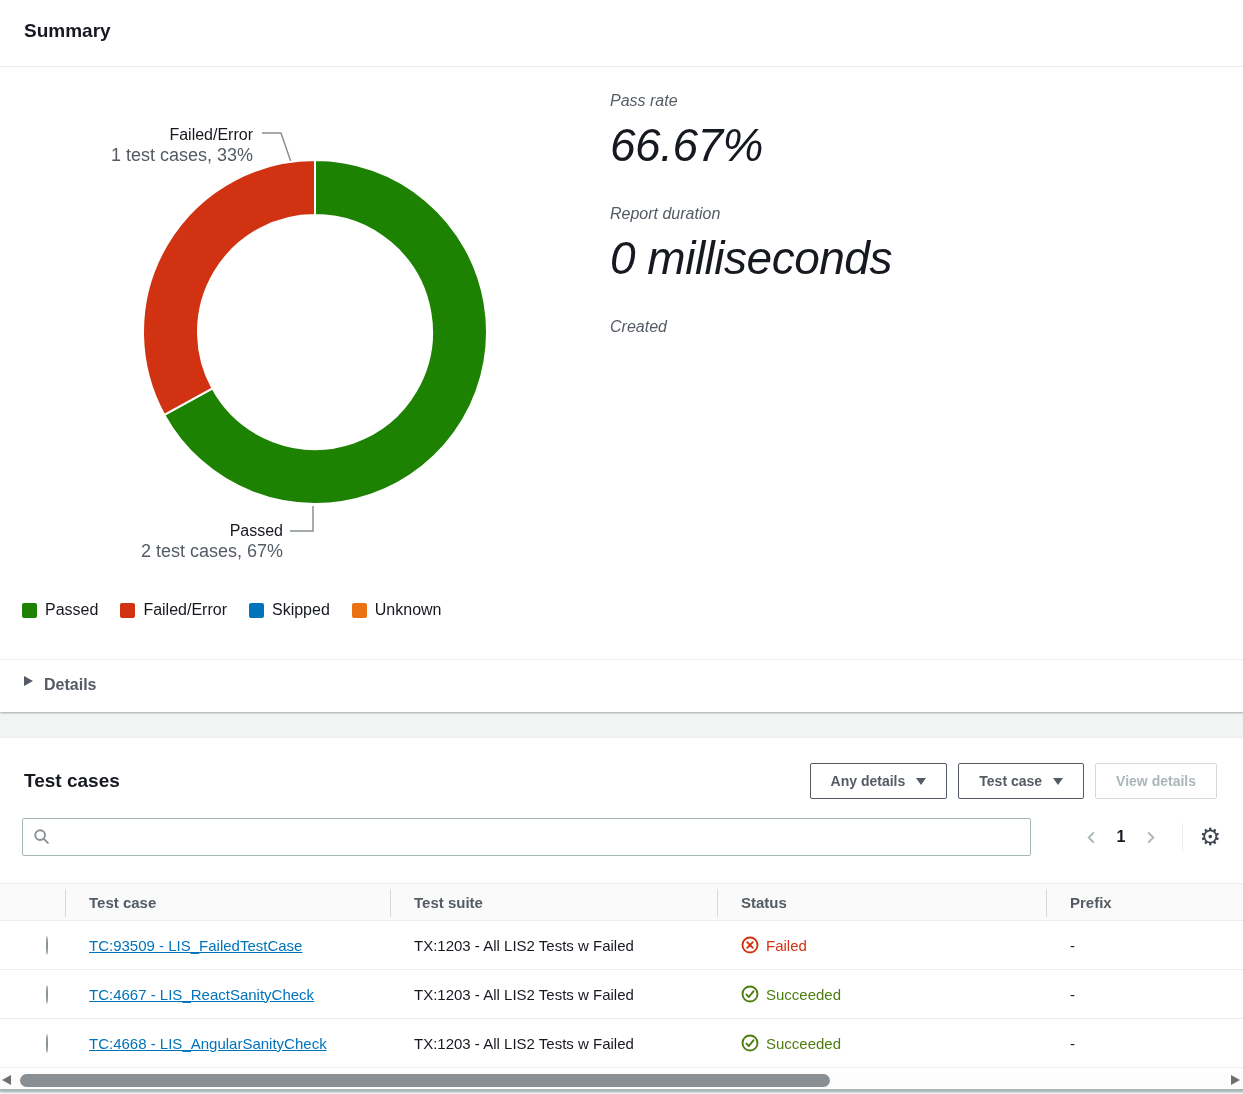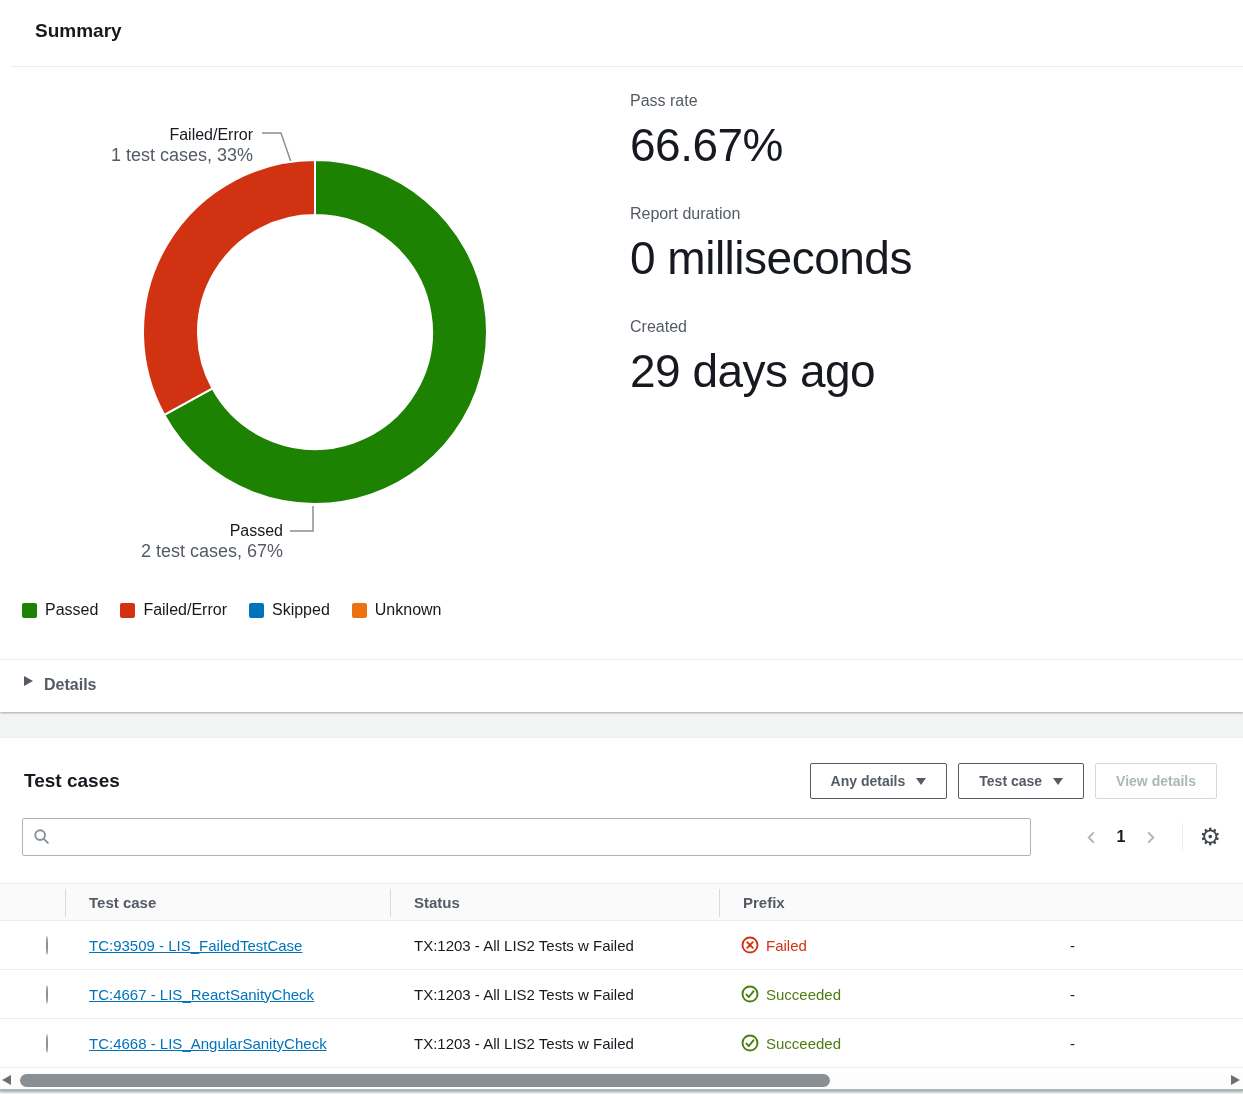--- a/index.html
+++ b/index.html
@@ -10,38 +10,38 @@
     font-family:"Liberation Sans","DejaVu Sans",sans-serif;
     color:#16191f;
   }
   
   .summary-card {
     position:absolute; top:0; left:0; width:1243px; height:712px;
     background:#fff; box-shadow:0 1px 2px rgba(0,28,36,.35);
   }
   .sum-header {
     position:absolute; top:0; left:0; right:0; height:67px;
-    border-bottom:1px solid #eaeded; padding:20px 24px;margin-left:11px;
+    border-bottom:1px solid #eaeded; padding:20px 24px;
   }
   .sum-header h2 { font-size:19px; font-weight:bold; color:#16191f; }
 
   .chart-area { position:absolute; left:0; top:100px; width:630px; height:470px; }
   .chart-area svg { position:absolute; left:0; top:0; }
   .callout { position:absolute; text-align:right; white-space:nowrap; }
   .callout .c1 { font-size:16px; color:#16191f; line-height:21px; }
   .callout .c2 { font-size:18px; color:#545b64; line-height:21px; }
   .callout-failed { top:24px; right:377px; }
   .callout-passed { top:420px; right:347px; }
 
   .legend { position:absolute; left:22px; top:601px; display:flex; gap:22px; align-items:center; }
   .legend-item { display:flex; align-items:center; gap:8px; cursor:default; }
   .chip { width:15px; height:15px; border-radius:2px; flex:0 0 auto; }
   .leg-label { font-size:16px; color:#16191f; }
 
-  .stats { position:absolute; left:630px; top:92px; }
+  .stats { position:absolute; left:610px; top:92px;font-style:italic; }
   .stat { margin-bottom:33px; }
   .stat-label { font-size:16px; color:#545b64; margin-bottom:9px; }
   .stat-value { font-size:46px; font-weight:300; color:#16191f; letter-spacing:-0.5px; line-height:1.15; }
 
   .sum-divider { position:absolute; left:0; right:0; top:659px; border-top:1px solid #eaeded; }
   .details-row { position:absolute; left:24px; top:676px; display:flex; gap:11px; cursor:pointer; }
   .tri-right { width:0; height:0; border-left:9px solid #545b64; border-top:5.5px solid transparent; border-bottom:5.5px solid transparent; }
   .details-label { font-size:16px; font-weight:bold; color:#545b64; }
 
   
@@ -152,21 +152,20 @@
       <div class="stat">
         <div class="stat-label">Pass rate</div>
         <div class="stat-value">66.67%</div>
       </div>
       <div class="stat">
         <div class="stat-label">Report duration</div>
         <div class="stat-value">0 milliseconds</div>
       </div>
       <div class="stat">
         <div class="stat-label">Created</div>
-        <div class="stat-value">29 days ago</div>
       </div>
     </div>
 
     <div class="sum-divider"></div>
     <div class="details-row">
       <span class="tri-right"></span>
       <span class="details-label">Details</span>
     </div>
   </section>
 
@@ -212,20 +211,21 @@
         </button>
         <span class="pg-divider"></span>
         <button class="gear-btn">⚙</button>
       </div>
     </div>
 
     <div class="table">
       <div class="thead">
         <div class="th col-sel"></div>
         <div class="th col-case">Test case</div>
+        <div class="th col-suite">Test suite</div>
         <div class="th col-status">Status</div>
         <div class="th col-prefix">Prefix</div>
       </div>
       <div id="tbody">
   <div class="trow">
     <div class="td col-sel"><span class="radio"></span></div>
     <div class="td col-case"><a class="cell-link">TC:93509 - LIS_FailedTestCase</a></div>
     <div class="td col-suite cell-suite">TX:1203 - All LIS2 Tests w Failed</div>
     <div class="td col-status">
       <span class="status failed">

